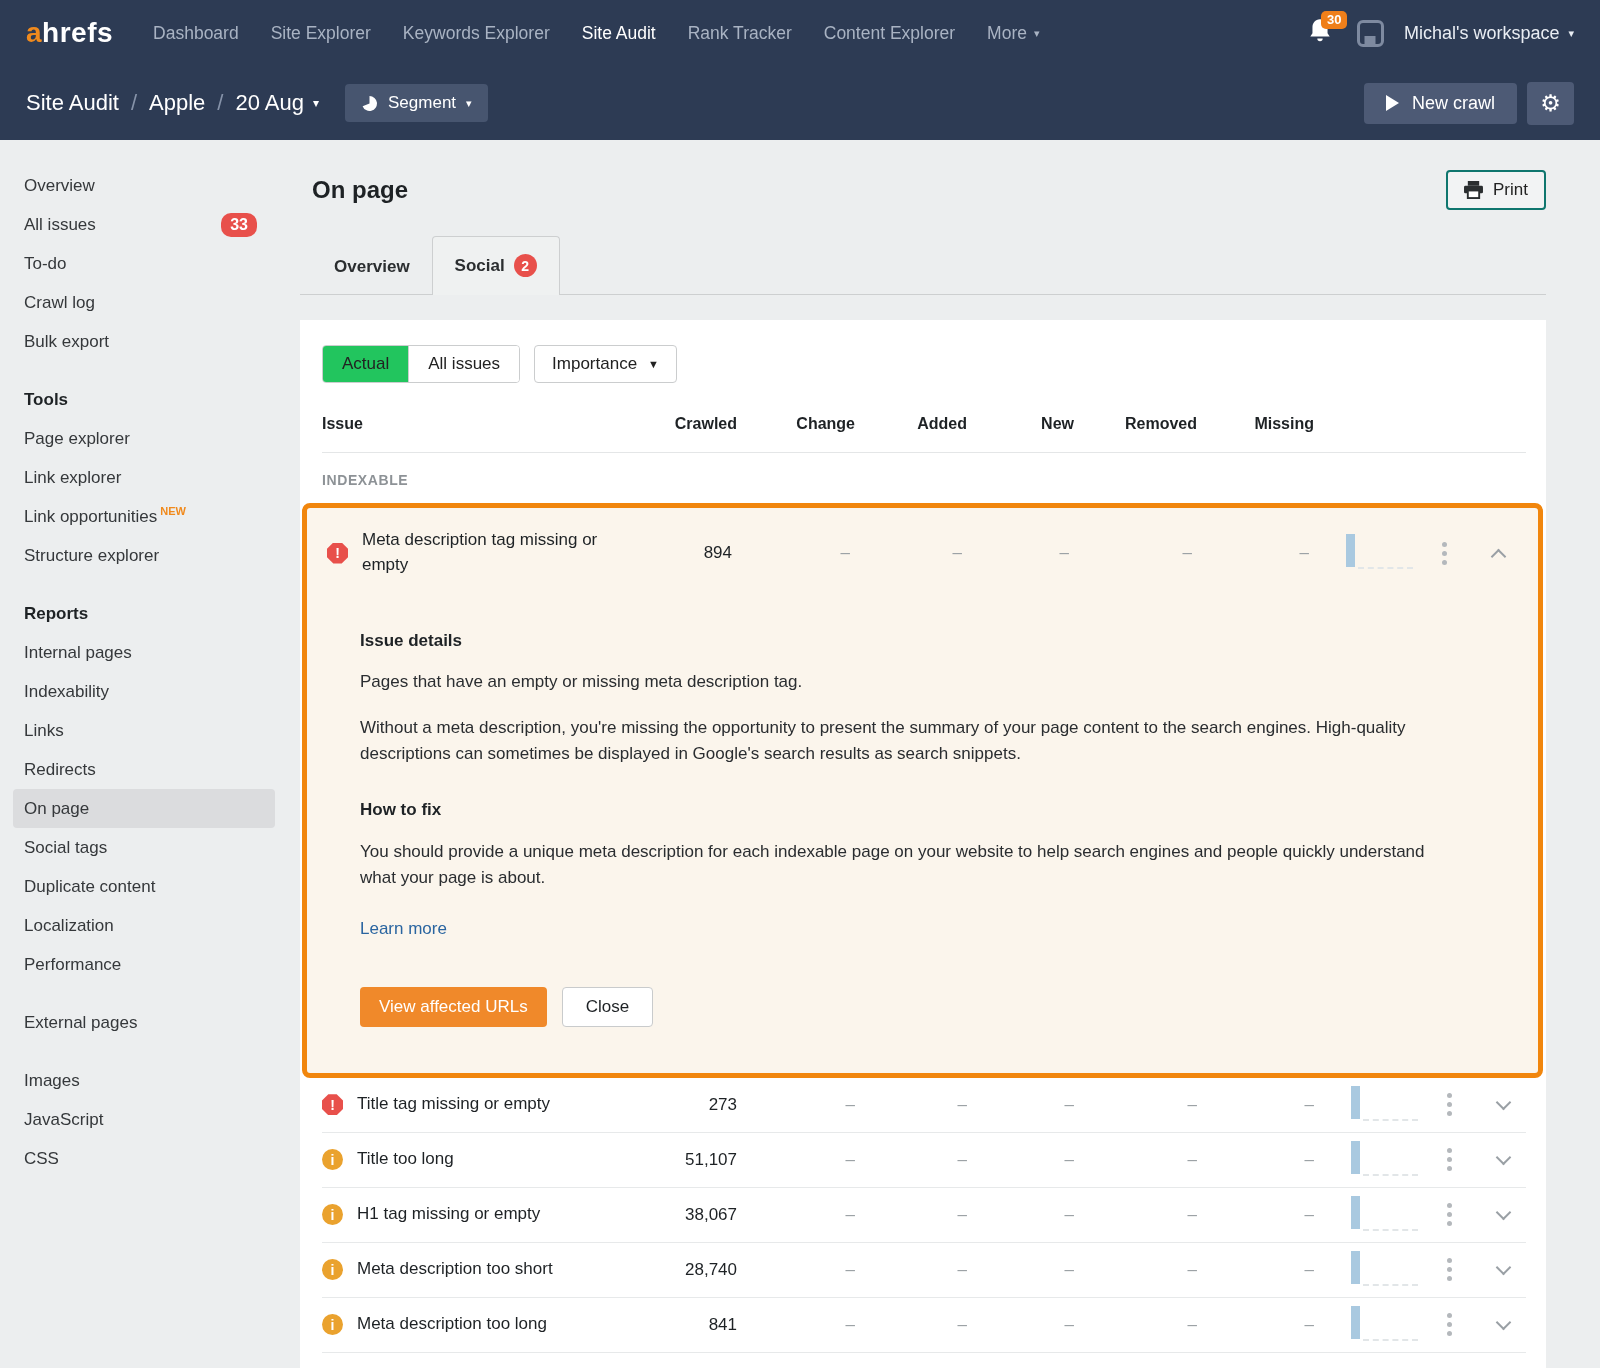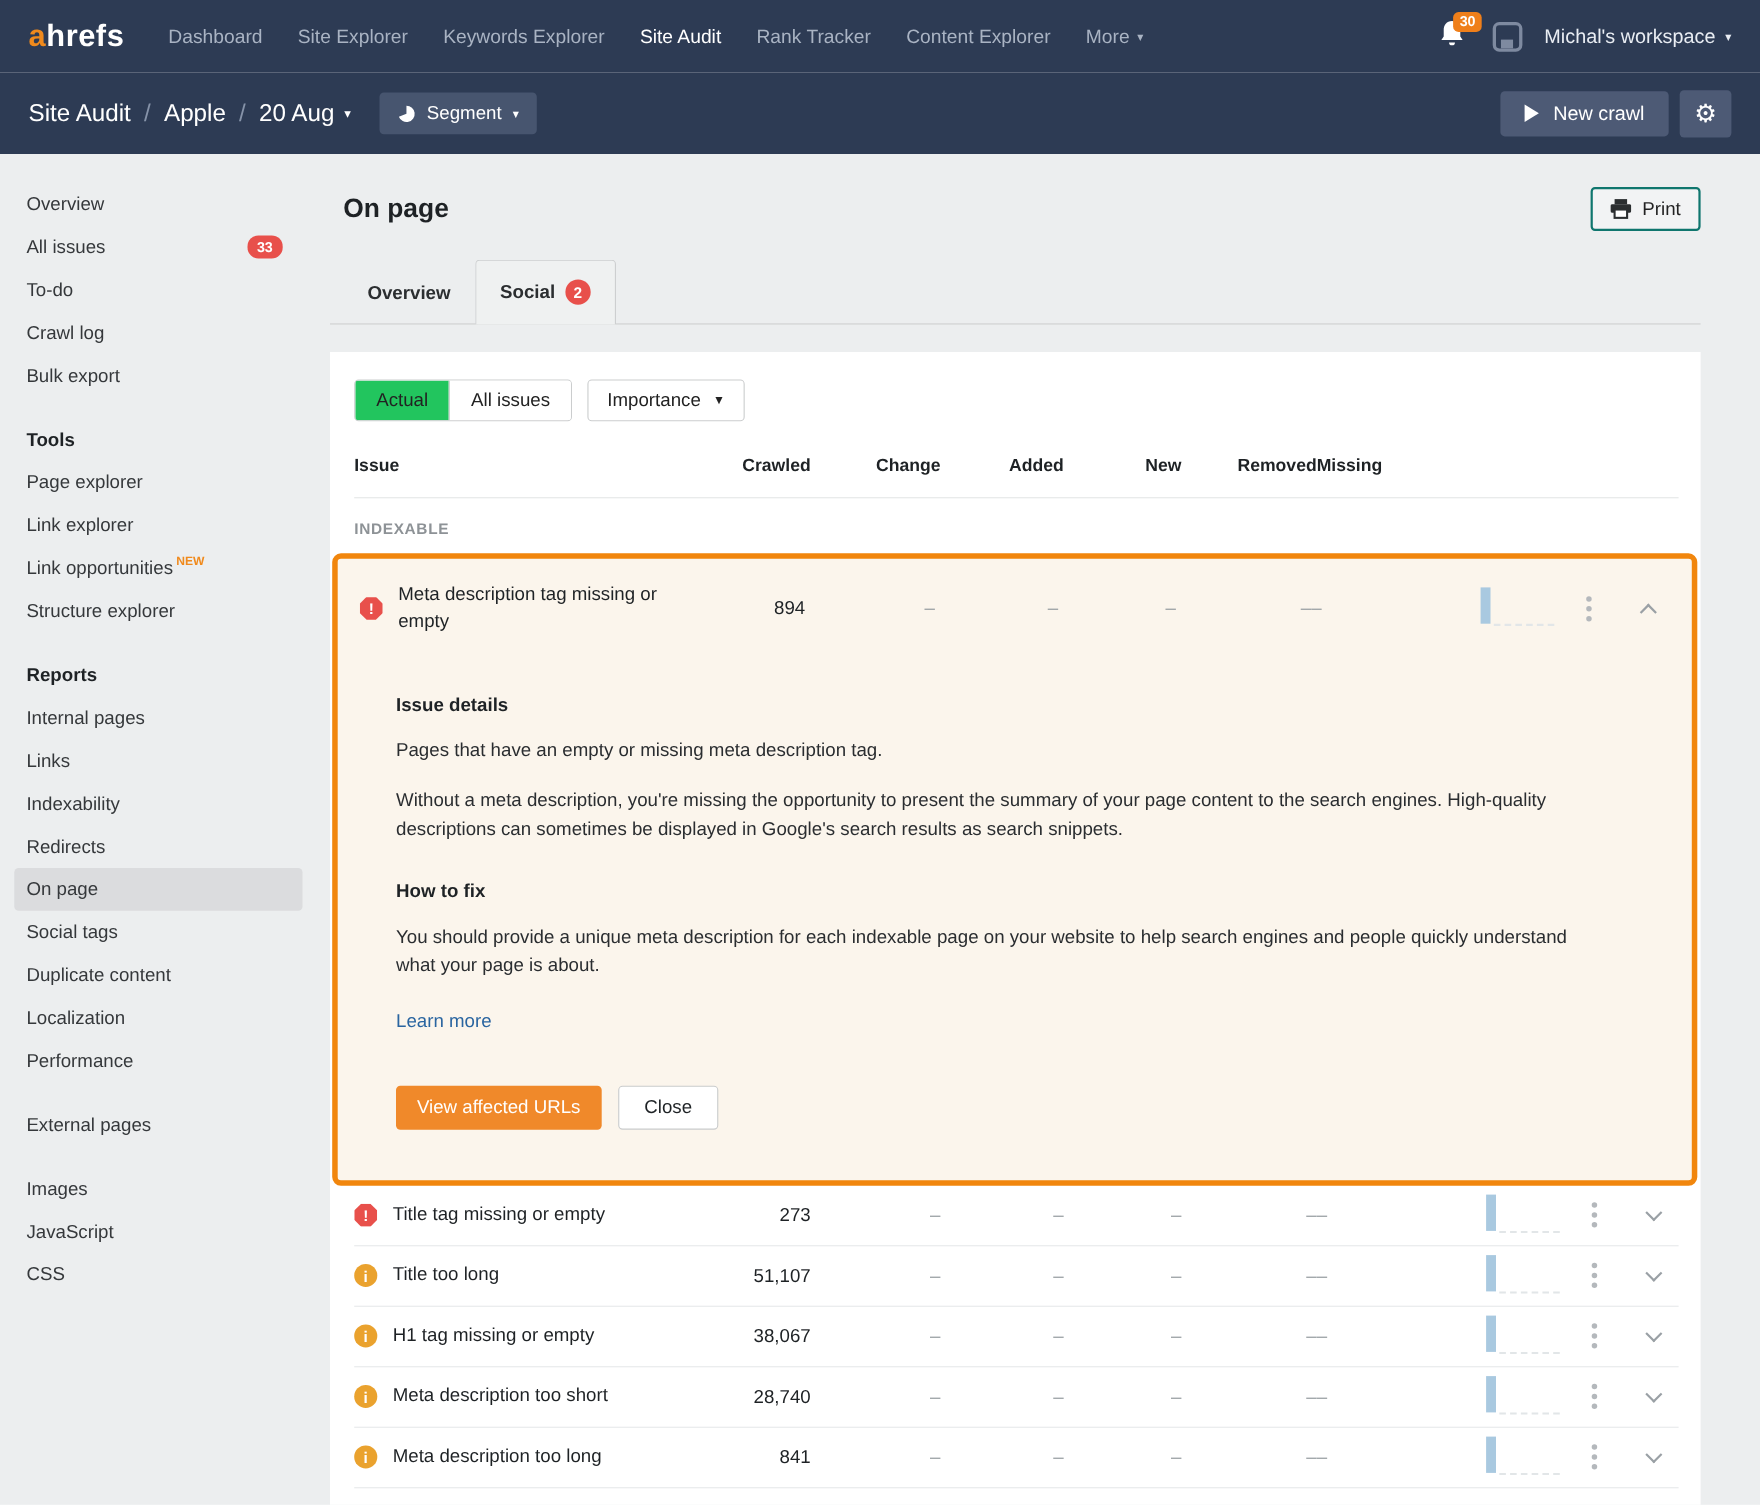--- a/index.html
+++ b/index.html
@@ -39,21 +39,21 @@
   .gear-btn { background:#4d5a75; border-radius:4px; width:47px; height:43px; display:flex; align-items:center; justify-content:center; color:#fff; font-size:23px; cursor:pointer; }
   
   .layout { display:flex; height:1228px; }
   .sidebar { width:290px; flex-shrink:0; padding-top:26px; }
   .side-section { margin-top:19px; }
   .side-section:first-child { margin-top:0; }
   .side-heading { font-size:17px; font-weight:bold; color:#1e2225; padding:0 20px 0 24px; height:39px; display:flex; align-items:center; }
   .side-item { height:39px; display:flex; align-items:center; justify-content:space-between; padding:0 18px 0 11px; margin:0 15px 0 13px; border-radius:4px; font-size:17px; color:#35383b; cursor:pointer; }
   .side-item.selected { background:#dbdcde; }
   .side-label { display:flex; align-items:flex-start; }
-  .side-badge { background:#e8504b; color:#fff; font-size:13px; font-weight:bold; padding:3px 9px; border-radius:10px; }
+  .side-badge { background:#e8504b; color:#fff; font-size:16px; font-weight:bold; padding:3px 9px; border-radius:10px; }
   .side-tag { color:#f08a1d; font-size:11px; font-weight:bold; margin-left:3px; margin-top:-2px; }
   
   .main { flex:1; padding:30px 55px 0 10px; }
   .title-row { display:flex; align-items:center; justify-content:space-between; padding-left:12px; }
   .main-title { font-size:24px; font-weight:bold; color:#1e2225; }
   .print-btn { display:flex; align-items:center; gap:10px; background:#f2f3f4; border:2px solid #0f766e; border-radius:4px; padding:8px 16px; font-size:17px; cursor:pointer; }
   .tabs { display:flex; align-items:flex-end; margin-top:26px; border-bottom:1px solid #cdcfd0; padding-left:12px; }
   .tab { font-size:17px; font-weight:bold; color:#2b2e30; padding:17px 22px; cursor:pointer; display:flex; align-items:center; gap:9px; }
   .tab.active { border:1px solid #cdcfd0; border-bottom:none; border-radius:4px 4px 0 0; background:#eff1f1; margin-bottom:-1px; padding-bottom:18px; }
   .tab-badge { background:#e8504b; color:#fff; width:23px; height:23px; border-radius:50%; font-size:14px; display:flex; align-items:center; justify-content:center; }
@@ -66,21 +66,21 @@
   .importance { display:flex; align-items:center; gap:11px; border:1px solid #cbcdce; border-radius:4px; padding:8px 17px; font-size:17px; background:#fff; cursor:pointer; }
   .importance .caret { font-size:11px; }
   
   .table-head { display:flex; align-items:center; margin-top:10px; padding:22px 0 19px 0; border-bottom:1px solid #e4e6e7; font-size:16px; font-weight:bold; color:#1e2225; }
   .c-issue { flex:1; display:flex; align-items:center; min-width:0; }
   .c-crawled { width:120px; text-align:right; }
   .c-change { width:118px; text-align:right; }
   .c-added { width:112px; text-align:right; }
   .c-new { width:107px; text-align:right; }
   .c-removed { width:123px; text-align:right; }
-  .c-missing { width:117px; }
+  .c-missing { width:117px; text-align:right; }
   .c-spark { width:104px; padding-left:37px; }
   .c-menu { width:62px; display:flex; justify-content:center; }
   .c-chev { width:46px; display:flex; justify-content:center; }
   .section-row { padding:19px 0 13px 0; font-size:14px; font-weight:bold; letter-spacing:.6px; color:#8d9296; }
   .issue-row { display:flex; align-items:center; min-height:55px; font-size:17px; color:#1e2225; cursor:pointer; }
   .rows-list .issue-row { border-bottom:1px solid #e7e9ea; }
   .mut { color:#9aa0a4; }
   .sev { width:21px; height:21px; background:#e8504b; color:#fff; font-weight:bold; font-size:14px; display:flex; align-items:center; justify-content:center; margin-right:14px; flex-shrink:0; border-radius:50%; }
   .sev.error { border-radius:5px; clip-path:polygon(30% 0,70% 0,100% 30%,100% 70%,70% 100%,30% 100%,0 70%,0 30%); }
   .sev.warning { background:#eaa22e; border-radius:50%; }
@@ -235,26 +235,26 @@
       </div>
       <div class="side-section">
         <div class="side-heading">Reports</div>
         <div class="side-item">
           <span class="side-label">
             <span>Internal pages</span>
           </span>
         </div>
         <div class="side-item">
           <span class="side-label">
+            <span>Indexability</span>
+          </span>
+        </div>
+        <div class="side-item">
+          <span class="side-label">
             <span>Links</span>
-          </span>
-        </div>
-        <div class="side-item">
-          <span class="side-label">
-            <span>Indexability</span>
           </span>
         </div>
         <div class="side-item">
           <span class="side-label">
             <span>Redirects</span>
           </span>
         </div>
         <div class="side-item selected">
           <span class="side-label">
             <span>On page</span>

